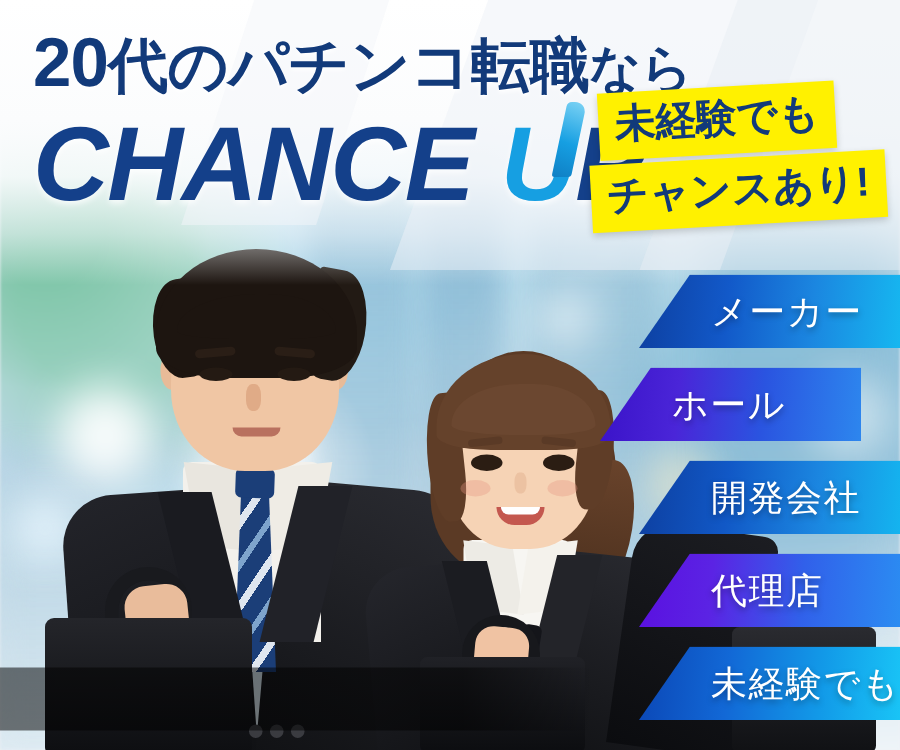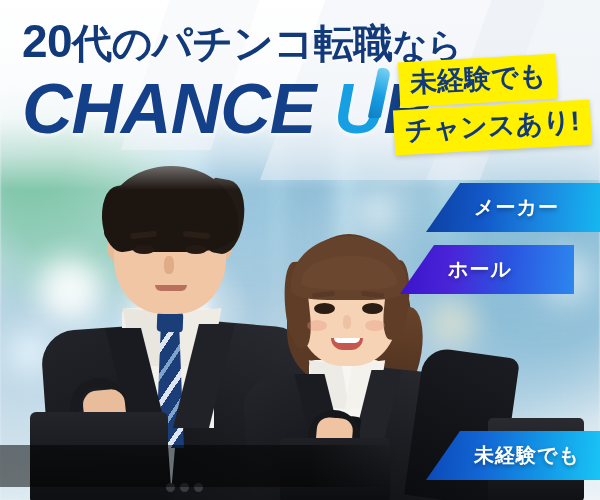--- a/index.html
+++ b/index.html
@@ -158,21 +158,21 @@
     box-shadow:0 2px 5px rgba(0,0,0,.18);
   }
   .badge-1{left:399px;top:58px;transform:rotate(-3.2deg);}
   .badge-2{left:394px;top:105px;transform:rotate(-3.2deg);}
 
   
   .cat{
     position:absolute;height:49px;
     display:flex;align-items:center;
     padding-left:48px;
-    color:#fff;font-weight:bold;font-size:20px;letter-spacing:1px;
+    color:#fff;font-weight:normal;font-size:24px;letter-spacing:1px;
     white-space:nowrap;
     clip-path:polygon(34px 0, 100% 0, 100% 100%, 0 100%);
     text-shadow:0 2px 4px rgba(0,0,0,.35);
   }
   .cat-1{left:426px;top:183px;width:174px;background:linear-gradient(95deg,#0d3fa0 0%,#1259c9 34%,#1b86e0 66%,#16b7f0 100%);}
   .cat-2{left:400px;top:245px;width:174px;background:linear-gradient(95deg,#3a12c8 0%,#4a25d8 30%,#2a54e0 62%,#2d86ee 100%);}
   .cat-3{left:426px;top:307px;width:174px;background:linear-gradient(95deg,#0d3fa0 0%,#1158c6 34%,#1b86e0 68%,#14b4ef 100%);}
   .cat-4{left:426px;top:369px;width:174px;background:linear-gradient(95deg,#5a10e0 0%,#5b23e4 28%,#3160ea 62%,#2b8cf2 100%);}
   .cat-5{left:426px;top:431px;width:174px;background:linear-gradient(95deg,#0b47b6 0%,#1268d6 34%,#129ae8 70%,#19c4f6 100%);}
 
@@ -283,17 +283,19 @@
     <div class="hl-line"><span class="hl-num">20</span><span>代のパチンコ転職</span><span class="hl-sm">なら</span></div>
   </div>
 
   <div class="logo"><span>CHANCE</span>&nbsp;<span class="up-u">U</span><span class="up-p">P</span></div>
 
   <div class="badge badge-1">未経験でも</div>
   <div class="badge badge-2">チャンスあり!</div>
 
   <div class="cat cat-1">メーカー</div>
   <div class="cat cat-2">ホール</div>
+  <div class="cat cat-3">開発会社</div>
+  <div class="cat cat-4">代理店</div>
   <div class="cat cat-5">未経験でも</div>
 
   <div class="caption-bar"></div>
 
 </div>
 
 </body></html>

